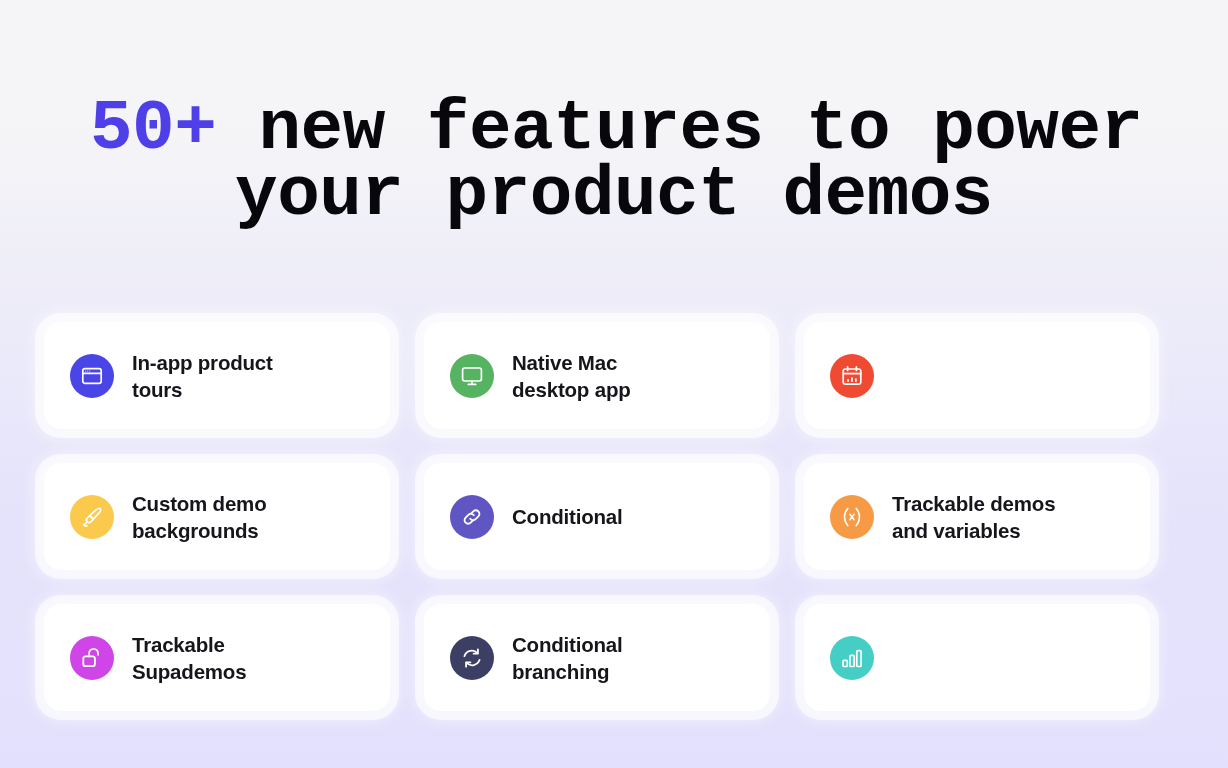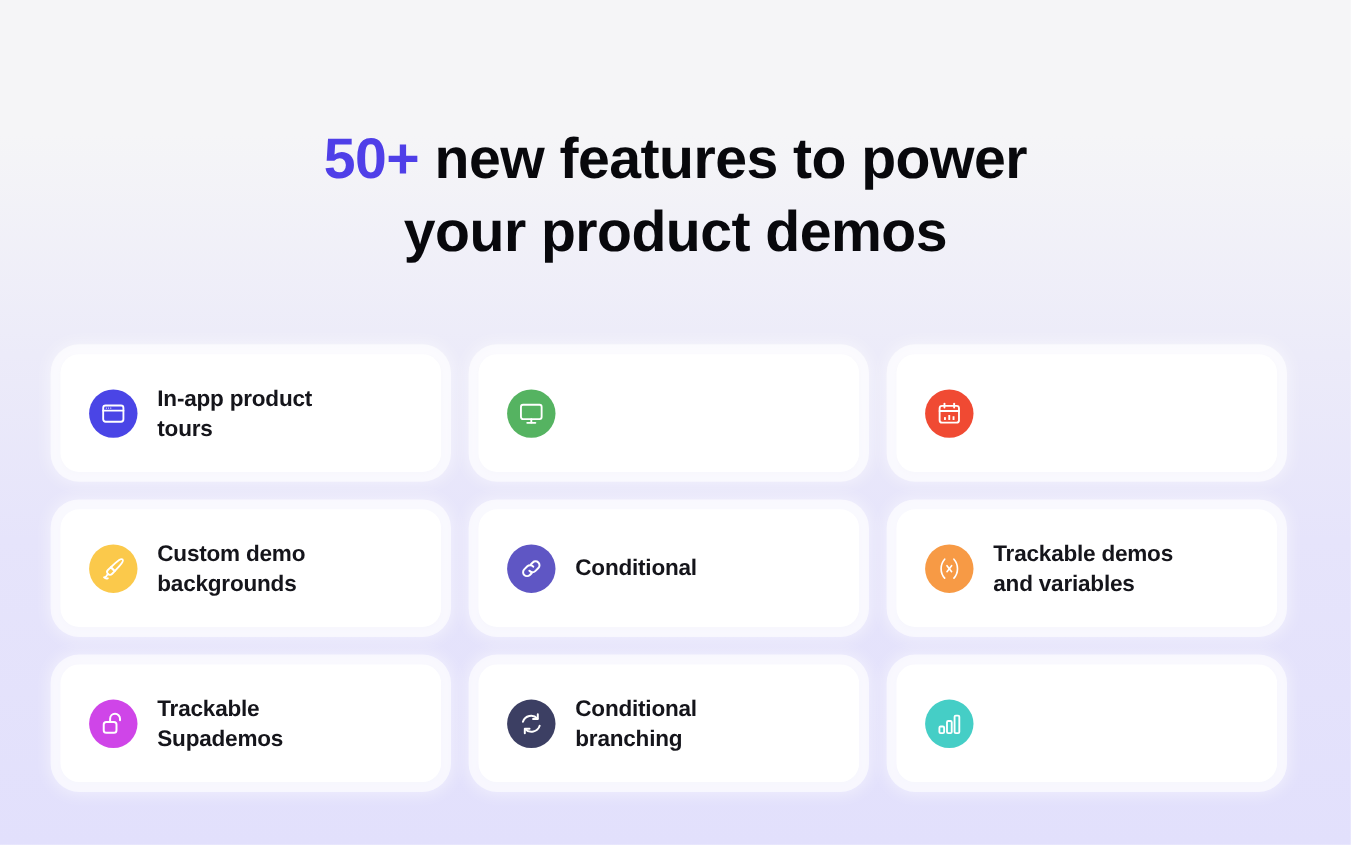--- a/index.html
+++ b/index.html
@@ -28,41 +28,40 @@
     position: relative;
   }
 
   
   .headline {
     position: absolute;
     top: 96px;
     left: 0;
     width: 1228px;
     text-align: center;
-    font-family: Liberation Sans, sans-serif;
+    font-family: Liberation Mono, monospace;
     font-weight: bold;
-    font-size: 52px;
+    font-size: 71px;
     line-height: 66px;
     letter-spacing: -0.5px;
     color: #08080c;
     padding: 0 90px;
-    margin-top: 16px;
   }
 
   .headline .hl-accent {
     color: #4f3fe8;
   }
 
   .headline-line { display: block; white-space: nowrap; }
 
   
   .grid {
     position: absolute;
     top: 322px;
-    left: 55px;
+    left: 44px;
     width: 1132px;
     display: grid;
     grid-template-columns: repeat(3, 346px);
     column-gap: 47px;
     row-gap: 21px;
     gap: 34px;
   }
 
   .card {
     position: relative;
@@ -132,20 +131,22 @@
     </div>
 
     <div class="card">
       <span class="icon-badge" style="background: rgb(85, 179, 97);">
         <svg viewBox="0 0 24 24" fill="none" stroke="#ffffff" stroke-width="1.7" stroke-linecap="round" stroke-linejoin="round">
           <rect x="2.6" y="4" width="18.8" height="13" rx="1.9"></rect>
           <line x1="12" y1="17" x2="12" y2="20.2"></line>
           <line x1="8.3" y1="20.4" x2="15.7" y2="20.4"></line>
         </svg>
       </span>
+      <div class="card-label">Native Mac
+desktop app</div>
     </div>
 
     <div class="card">
       <span class="icon-badge" style="background: rgb(240, 74, 51);">
         <svg viewBox="0 0 24 24" fill="none" stroke="#ffffff" stroke-width="1.7" stroke-linecap="round" stroke-linejoin="round">
           <rect x="3.2" y="5" width="17.6" height="15.2" rx="2.2"></rect>
           <line x1="3.2" y1="9.6" x2="20.8" y2="9.6"></line>
           <line x1="7.6" y1="2.9" x2="7.6" y2="6.4"></line>
           <line x1="16.4" y1="2.9" x2="16.4" y2="6.4"></line>
           <rect x="7.2" y="15.2" width="1.7" height="2.6" fill="#ffffff" stroke="none"></rect>

